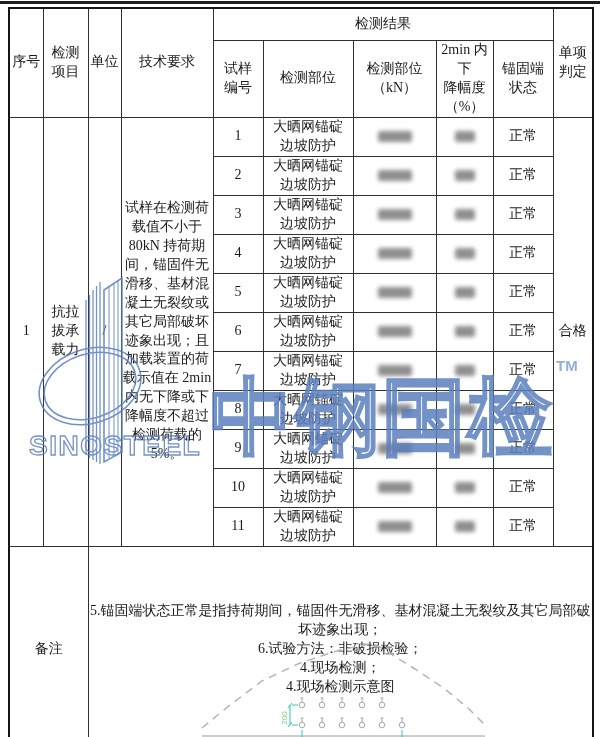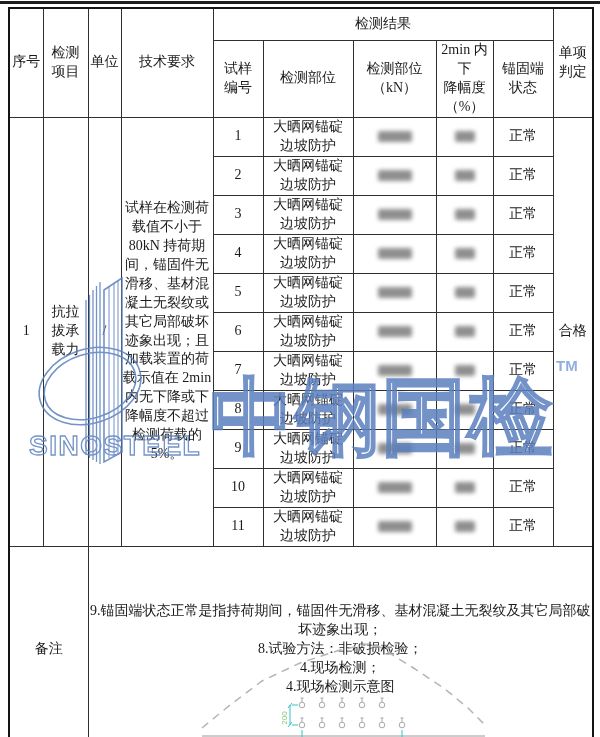--- a/index.html
+++ b/index.html
@@ -205,22 +205,22 @@
           </td>
       <td>
             <div class="blob blob-drop"></div>
           </td>
       <td>正常</td>
     </tr>
 
     <tr>
       <td colspan="2" class="remark-label">备注</td>
       <td colspan="8" class="remark-body">
-        <div>9.锚固端状态正常是指持荷期间，锚固件无滑移、基材混凝土无裂纹及其它局部破坏迹象出现；</div>
-        <div>8.试验方法：非破损检验；</div>
+        <div>5.锚固端状态正常是指持荷期间，锚固件无滑移、基材混凝土无裂纹及其它局部破坏迹象出现；</div>
+        <div>6.试验方法：非破损检验；</div>
         <div>4.现场检测；</div>
         <div>4.现场检测示意图</div>
 
         <svg class="diagram" width="400" height="114" viewBox="0 0 400 114">
 
           <polyline points="13,91 41,68 73,44 111,26 151,13 179,7 191,10 226,32 256,52 279,71 298,90" fill="none" stroke="#b5b5b5" stroke-width="1.5" stroke-dasharray="8 6"></polyline>
 
           <line x1="13" y1="99" x2="296" y2="99" stroke="#9a9a9a" stroke-width="1"></line>
 
           <g stroke="#a8a8a8" stroke-width="1" fill="none">

